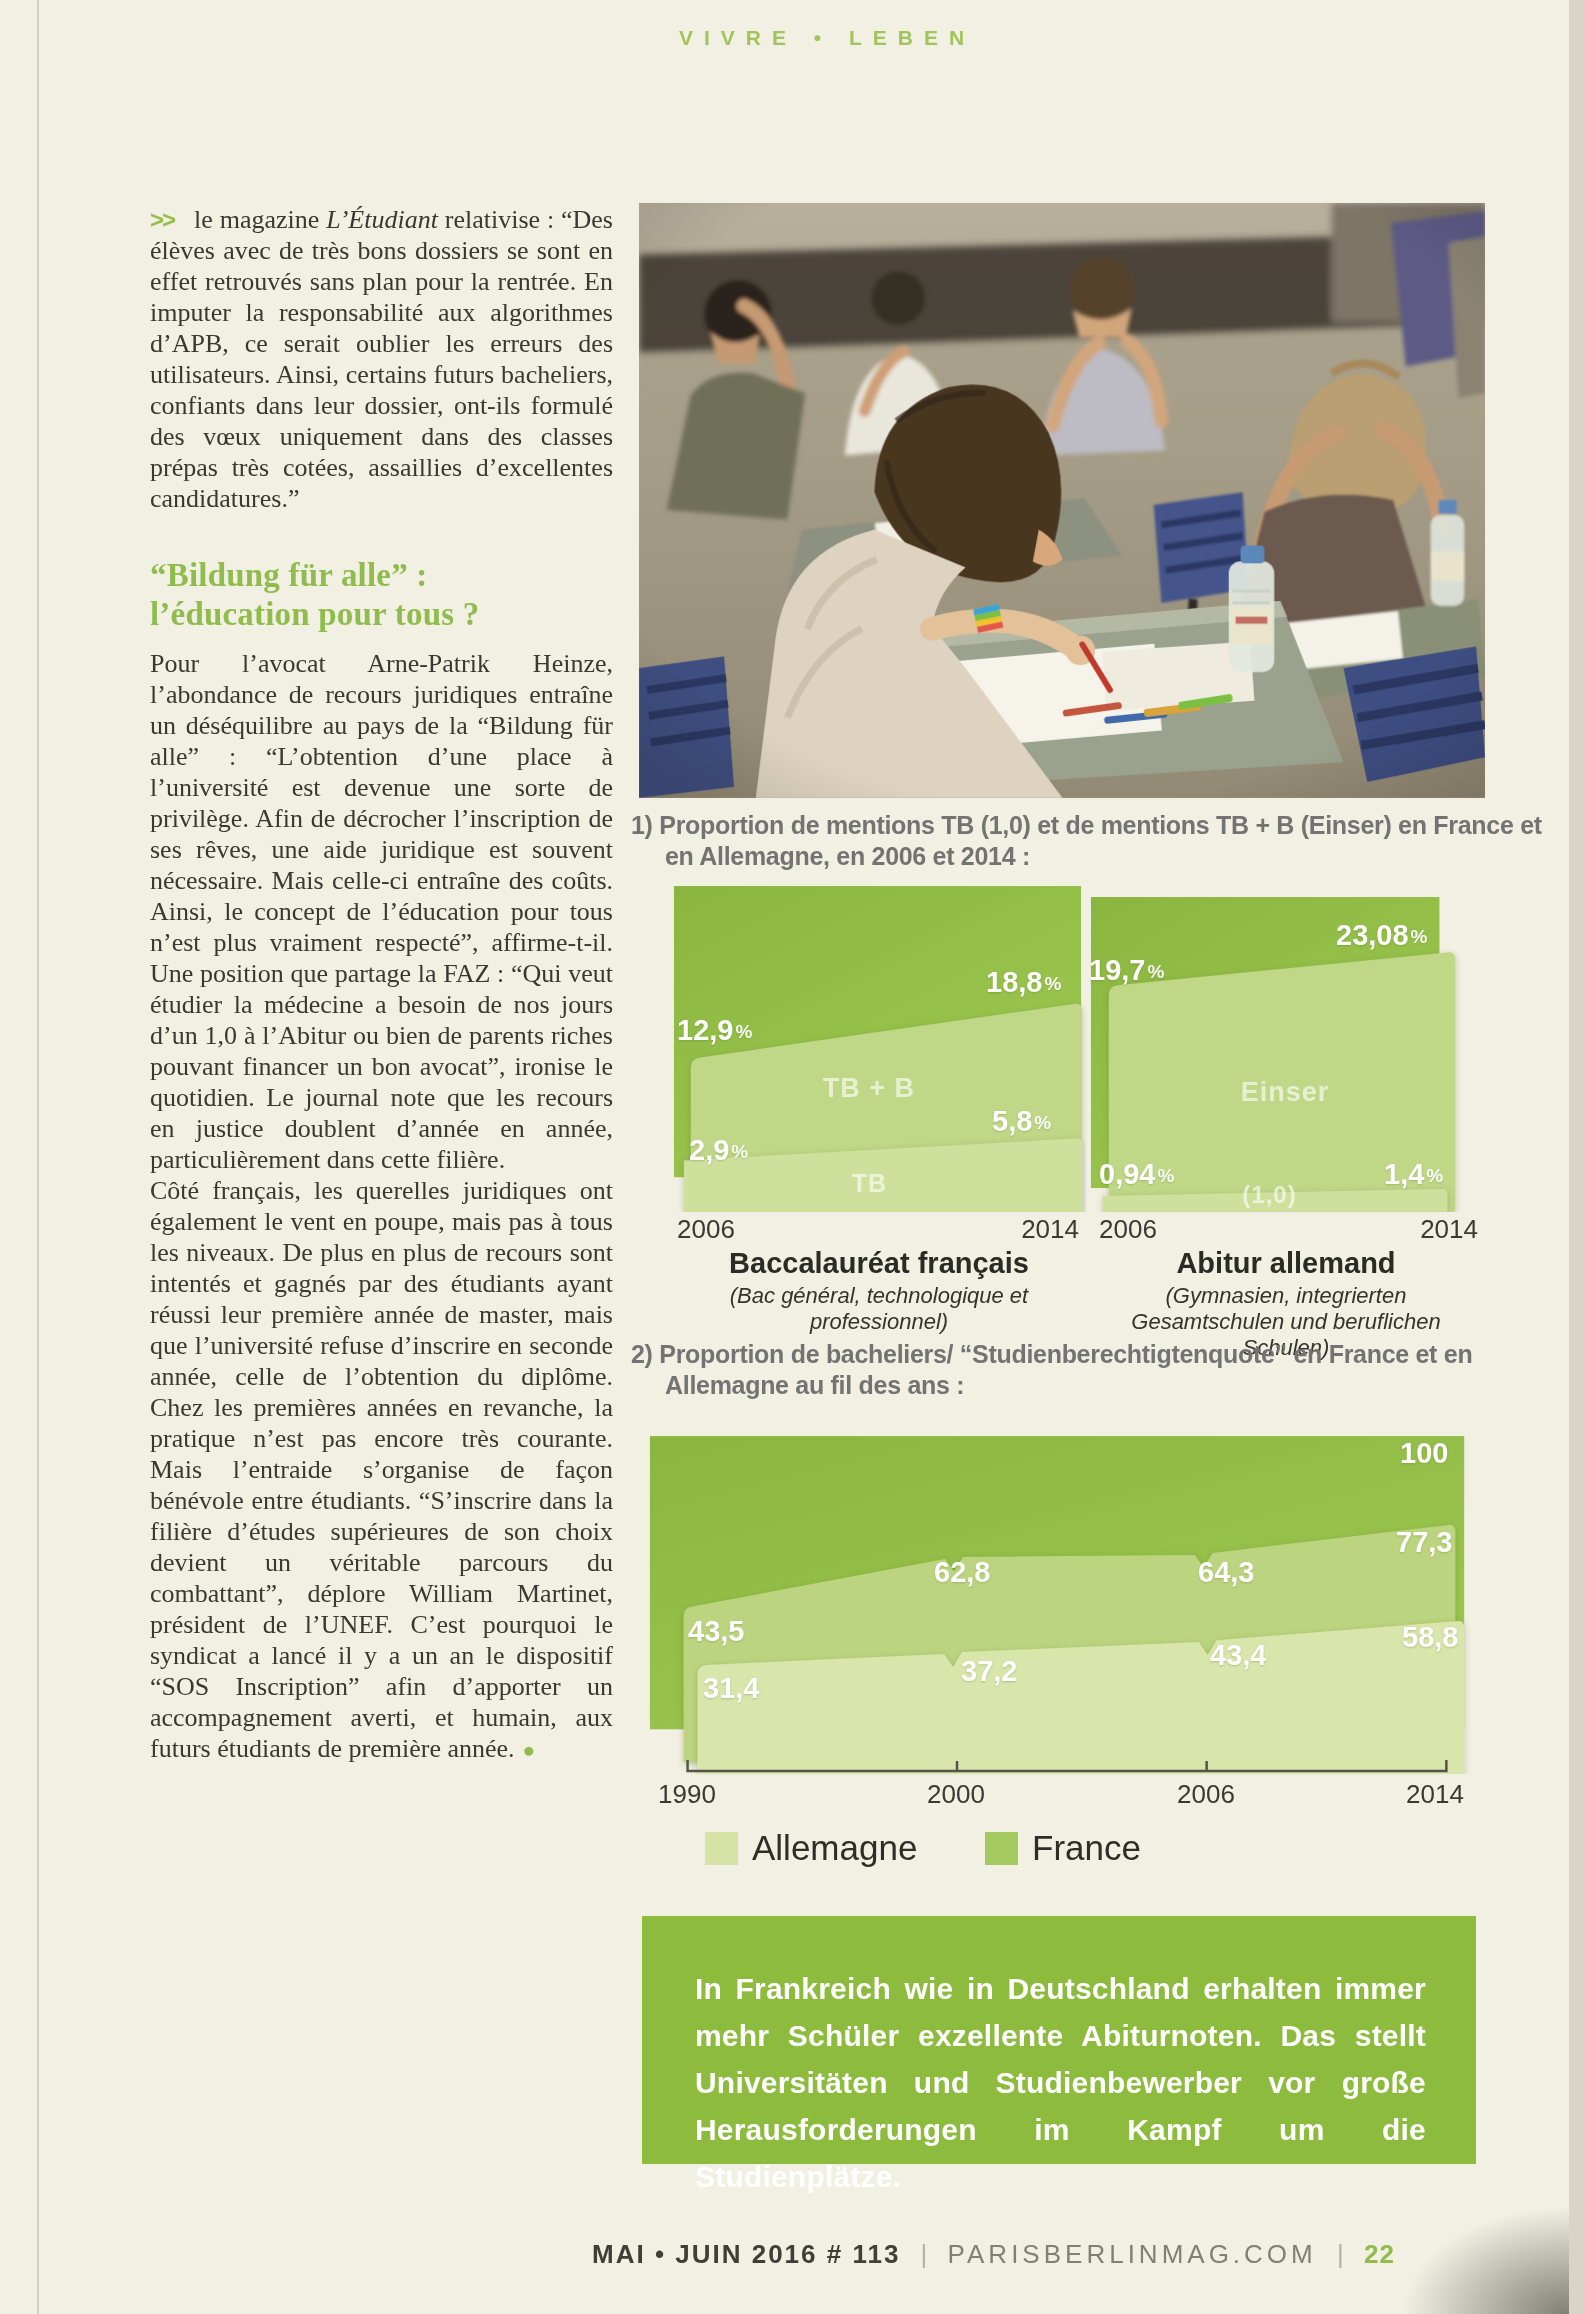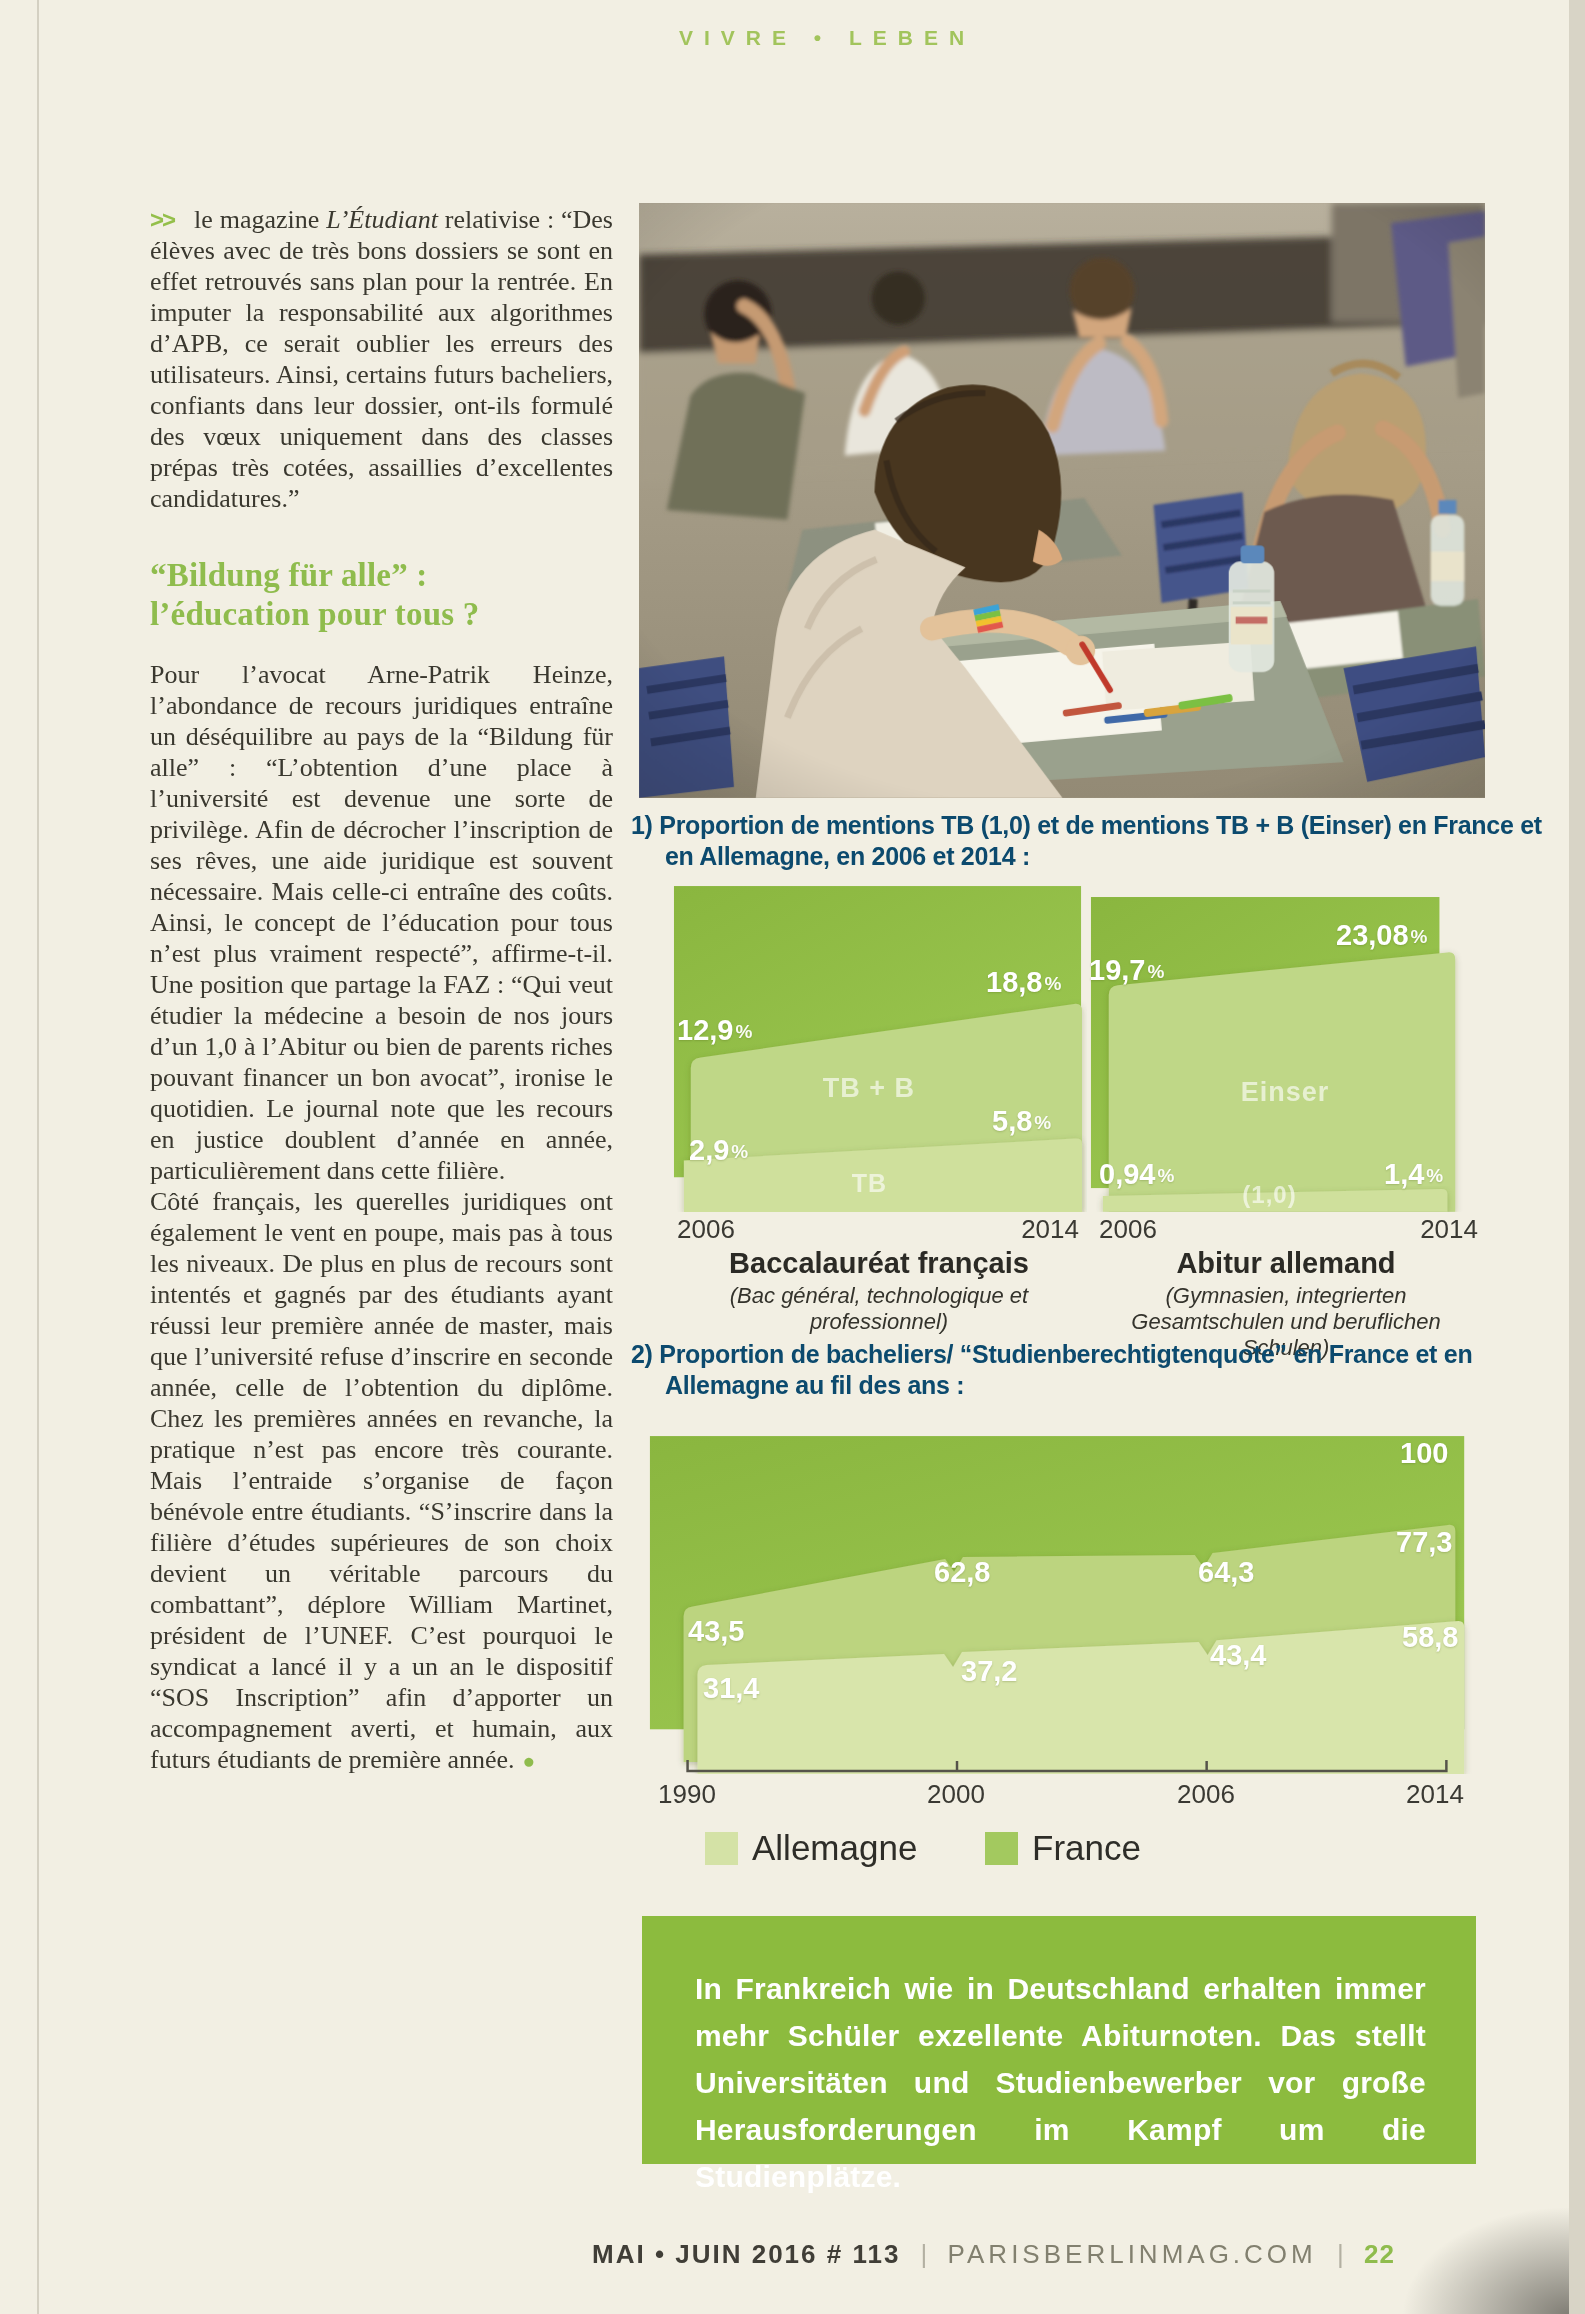--- a/index.html
+++ b/index.html
@@ -18,27 +18,27 @@
   .footer .sep{color:#b3b0a2;font-weight:400;margin:0 13px;}
   .footer .site{color:#82806f;letter-spacing:4px;font-weight:400;}
   .footer .pageno{color:#8fbc4d;font-weight:700;letter-spacing:1px;}
   
   .col-left{position:absolute;left:150px;top:204px;width:463px;
         font-size:26px;line-height:31px;text-align:justify;}
   .col-left p{margin:0;}
   .lead-marker{color:#94bf4a;font-family:"Liberation Sans",sans-serif;font-weight:700;
         font-size:24px;letter-spacing:-2px;margin-right:20px;}
   .ital{font-style:italic;}
-  .col-left h2{margin:42px 0 25px 0;font-size:33px;line-height:39px;color:#8fbc4d;
+  .col-left h2{margin:42px 0 14px 0;font-size:33px;line-height:39px;color:#8fbc4d;
         font-weight:700;letter-spacing:0.2px;}
   .end-bullet{color:#8fbc4d;font-size:21px;margin-left:8px;}
   
   .photo{position:absolute;left:639px;top:203px;width:846px;height:595px;background:#a89f8a;}
   .chart-title{position:absolute;font-family:"Liberation Sans",sans-serif;font-weight:700;
-        font-size:25px;line-height:31px;color:#0c4a6e;letter-spacing:-0.3px;
+        font-size:25px;line-height:31px;color:#737373;letter-spacing:-0.3px;
         padding-left:34px;text-indent:-34px;width:896px;}
   .c1-title{left:631px;top:810px;}
   .c2-title{left:631px;top:1339px;}
   .c1-chart{position:absolute;left:671px;top:883px;width:814px;height:329px;}
   .half{position:absolute;top:0;height:329px;}
   .half-fr{left:0;width:416px;}
   .half-de{left:416px;width:396px;}
   .vlabel{position:absolute;font-family:"Liberation Sans",sans-serif;font-weight:700;
         font-size:29px;color:#ffffff;white-space:nowrap;text-shadow:0 1px 2px rgba(70,90,20,.25);}
   .vlabel .pct{font-size:19px;margin-left:2px;vertical-align:2px;opacity:.95;}

